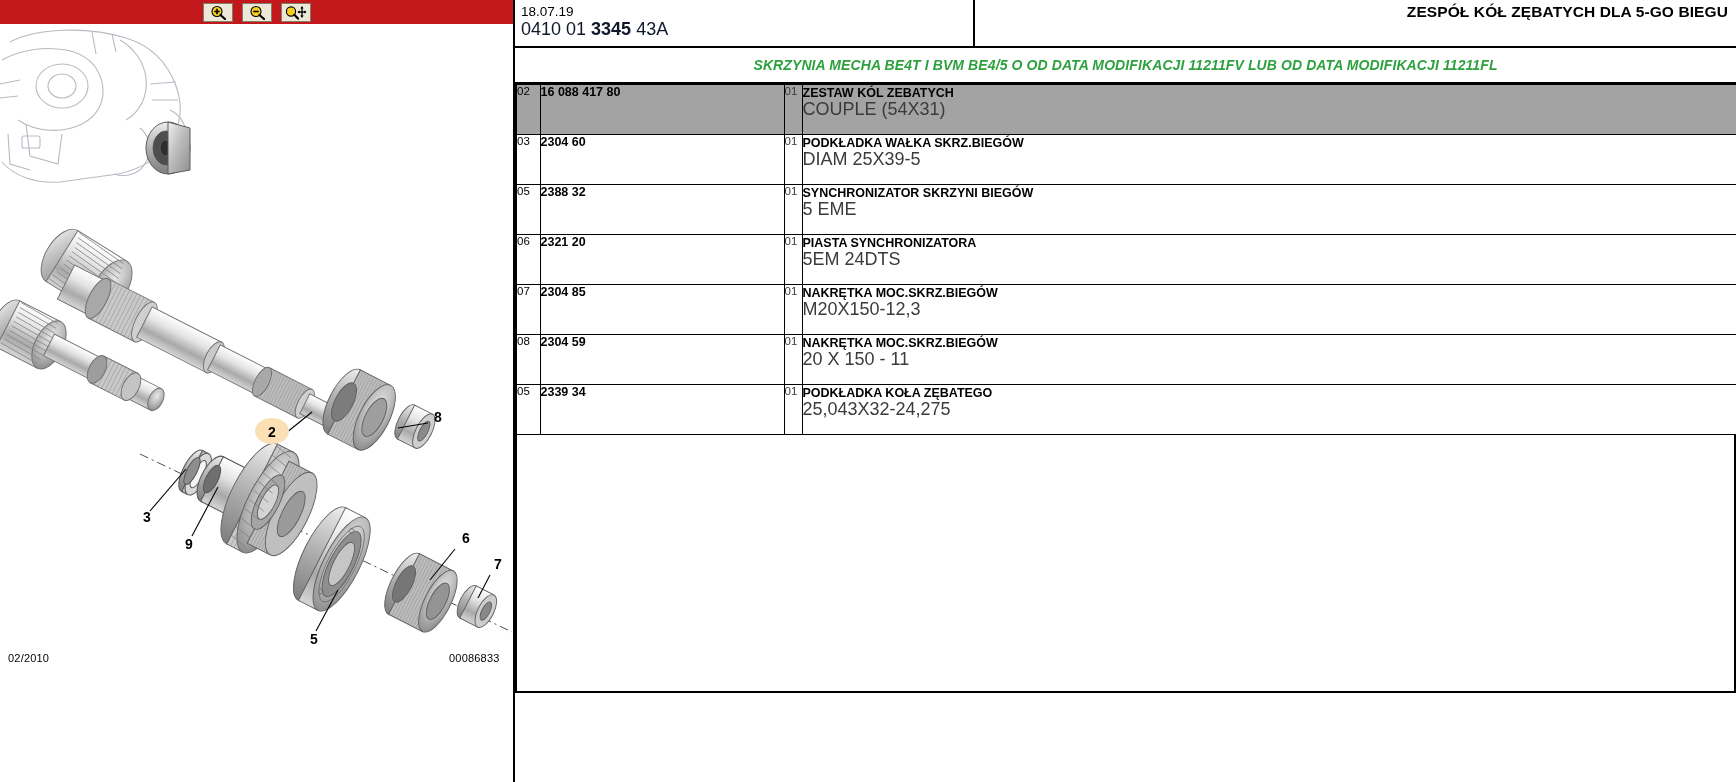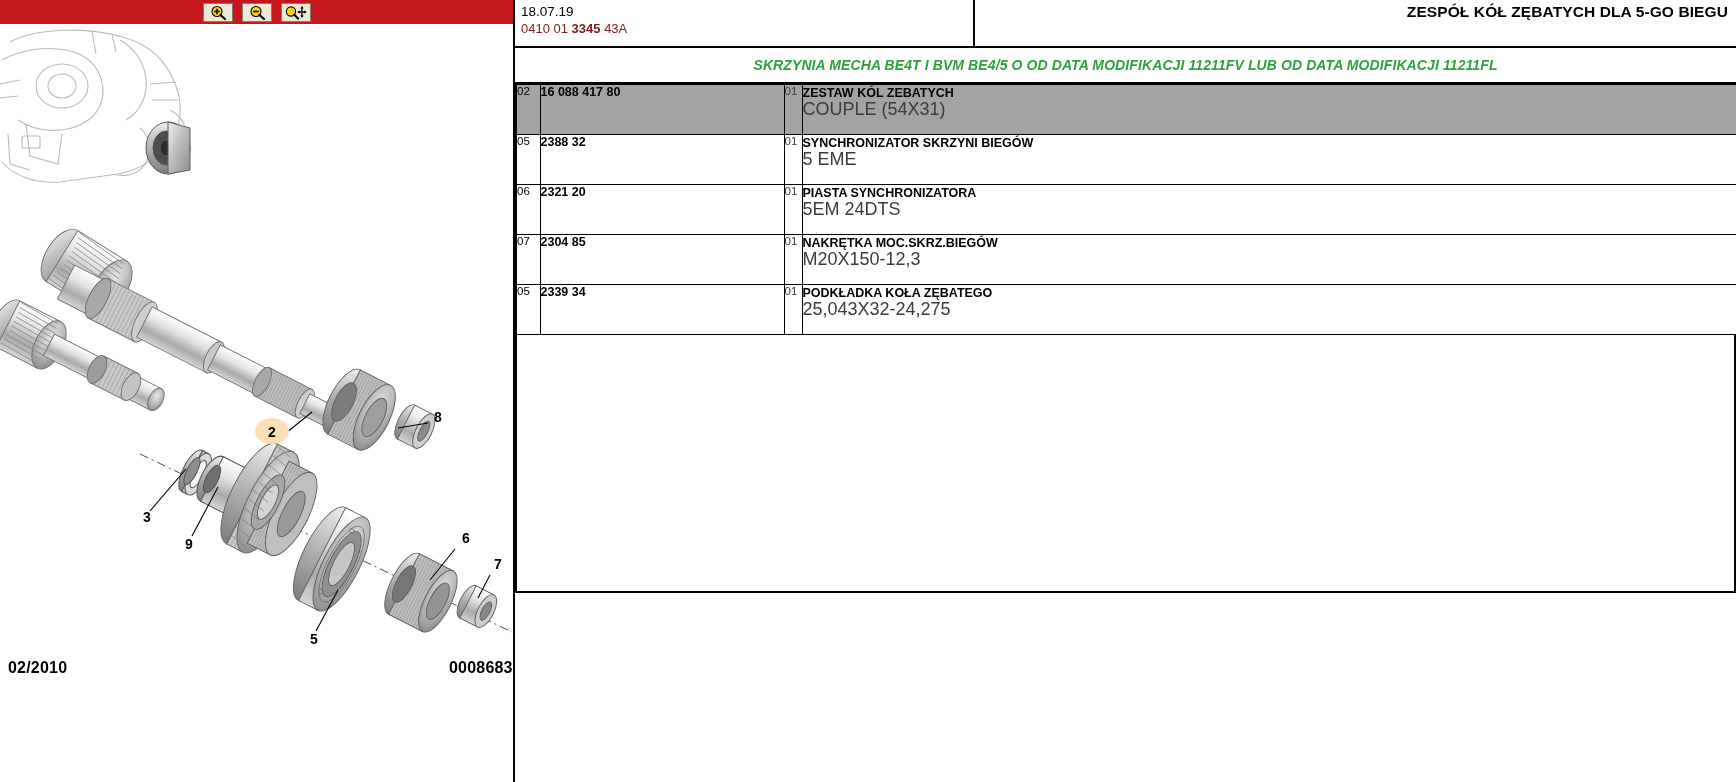--- a/index.html
+++ b/index.html
@@ -53,25 +53,24 @@
   
   #center-divider {
     position: absolute;
     left: 513px; top: 0;
     width: 2px; height: 782px;
     background: #000000;
   }
 
   .footer-text {
     position: absolute;
-    font-size: 16px;
-    font-weight: bold;
+    font-size: 11px;
+    font-weight: normal;
     color: #000;
     letter-spacing: 0.2px;
-    margin-top: 7px;
   }
   #footer-date  { left: 8px;  top: 628px; }
   #footer-code  { left: 449px; top: 628px; }
 
   
   #right-panel {
     position: absolute;
     left: 515px; top: 0;
     width: 1221px; height: 782px;
     background: #ffffff;
@@ -91,22 +90,22 @@
     border-right: 2px solid #000;
     box-sizing: border-box;
     padding: 3px 0 0 6px;
   }
   #header-date {
     font-size: 13.5px;
     color: #000;
     line-height: 17px;
   }
   #header-ref {
-    font-size: 13px;
-    color: #7f1d1d;
+    font-size: 18px;
+    color: #0f172a;
     line-height: 18px;
     white-space: nowrap;
   }
   #header-ref .ref-bold { font-weight: bold; }
   #header-right {
     position: absolute;
     left: 462px; top: 0;
     right: 0; height: 46px;
     display: flex;
     align-items: flex-start;
@@ -531,20 +530,29 @@
     <tr class="row-highlight">
           <td class="cell-idx">02</td>
           <td class="cell-pn">16 088 417 80</td>
           <td class="cell-qty">01</td>
           <td class="cell-desc">
             <div class="desc-title">ZESTAW KÓL ZEBATYCH</div>
             <div class="desc-sub">COUPLE (54X31)</div>
           </td>
         </tr>
         <tr>
+          <td class="cell-idx">03</td>
+          <td class="cell-pn">2304 60</td>
+          <td class="cell-qty">01</td>
+          <td class="cell-desc">
+            <div class="desc-title">PODKŁADKA WAŁKA SKRZ.BIEGÓW</div>
+            <div class="desc-sub">DIAM 25X39-5</div>
+          </td>
+        </tr>
+        <tr>
           <td class="cell-idx">05</td>
           <td class="cell-pn">2388 32</td>
           <td class="cell-qty">01</td>
           <td class="cell-desc">
             <div class="desc-title">SYNCHRONIZATOR SKRZYNI BIEGÓW</div>
             <div class="desc-sub">5 EME</div>
           </td>
         </tr>
         <tr>
           <td class="cell-idx">06</td>
@@ -558,20 +566,29 @@
         <tr>
           <td class="cell-idx">07</td>
           <td class="cell-pn">2304 85</td>
           <td class="cell-qty">01</td>
           <td class="cell-desc">
             <div class="desc-title">NAKRĘTKA MOC.SKRZ.BIEGÓW</div>
             <div class="desc-sub">M20X150-12,3</div>
           </td>
         </tr>
         <tr>
+          <td class="cell-idx">08</td>
+          <td class="cell-pn">2304 59</td>
+          <td class="cell-qty">01</td>
+          <td class="cell-desc">
+            <div class="desc-title">NAKRĘTKA MOC.SKRZ.BIEGÓW</div>
+            <div class="desc-sub">20 X 150 - 11</div>
+          </td>
+        </tr>
+        <tr>
           <td class="cell-idx">05</td>
           <td class="cell-pn">2339 34</td>
           <td class="cell-qty">01</td>
           <td class="cell-desc">
             <div class="desc-title">PODKŁADKA KOŁA ZĘBATEGO</div>
             <div class="desc-sub">25,043X32-24,275</div>
           </td>
         </tr>
       </tbody>
   </table>

